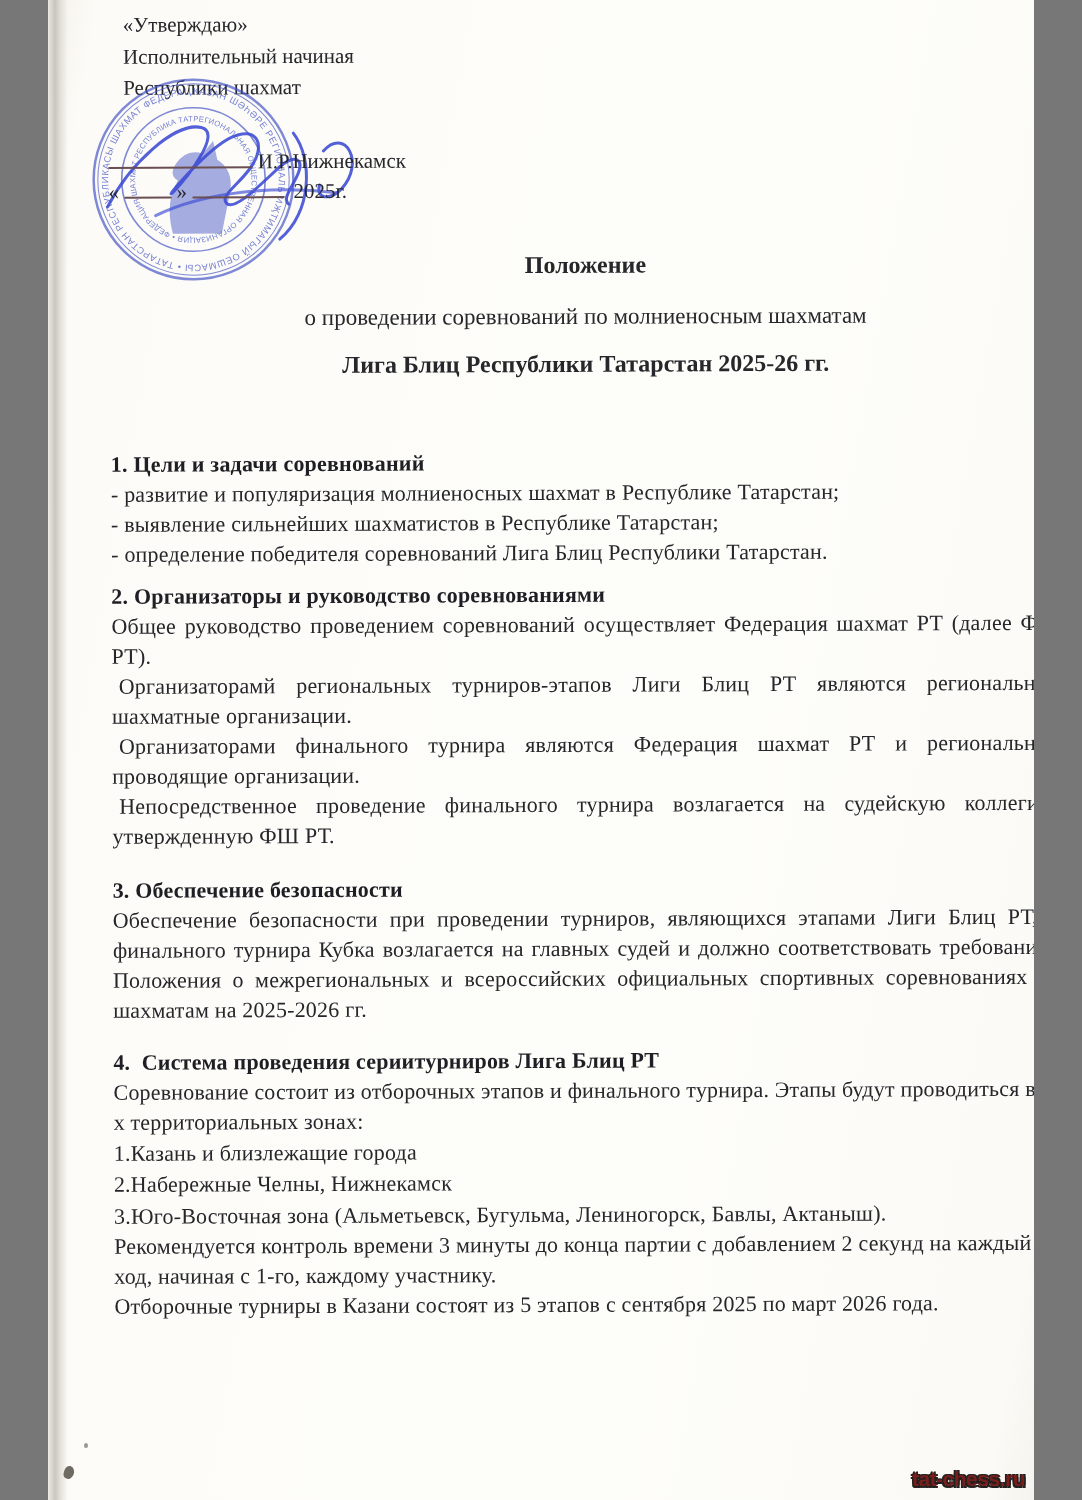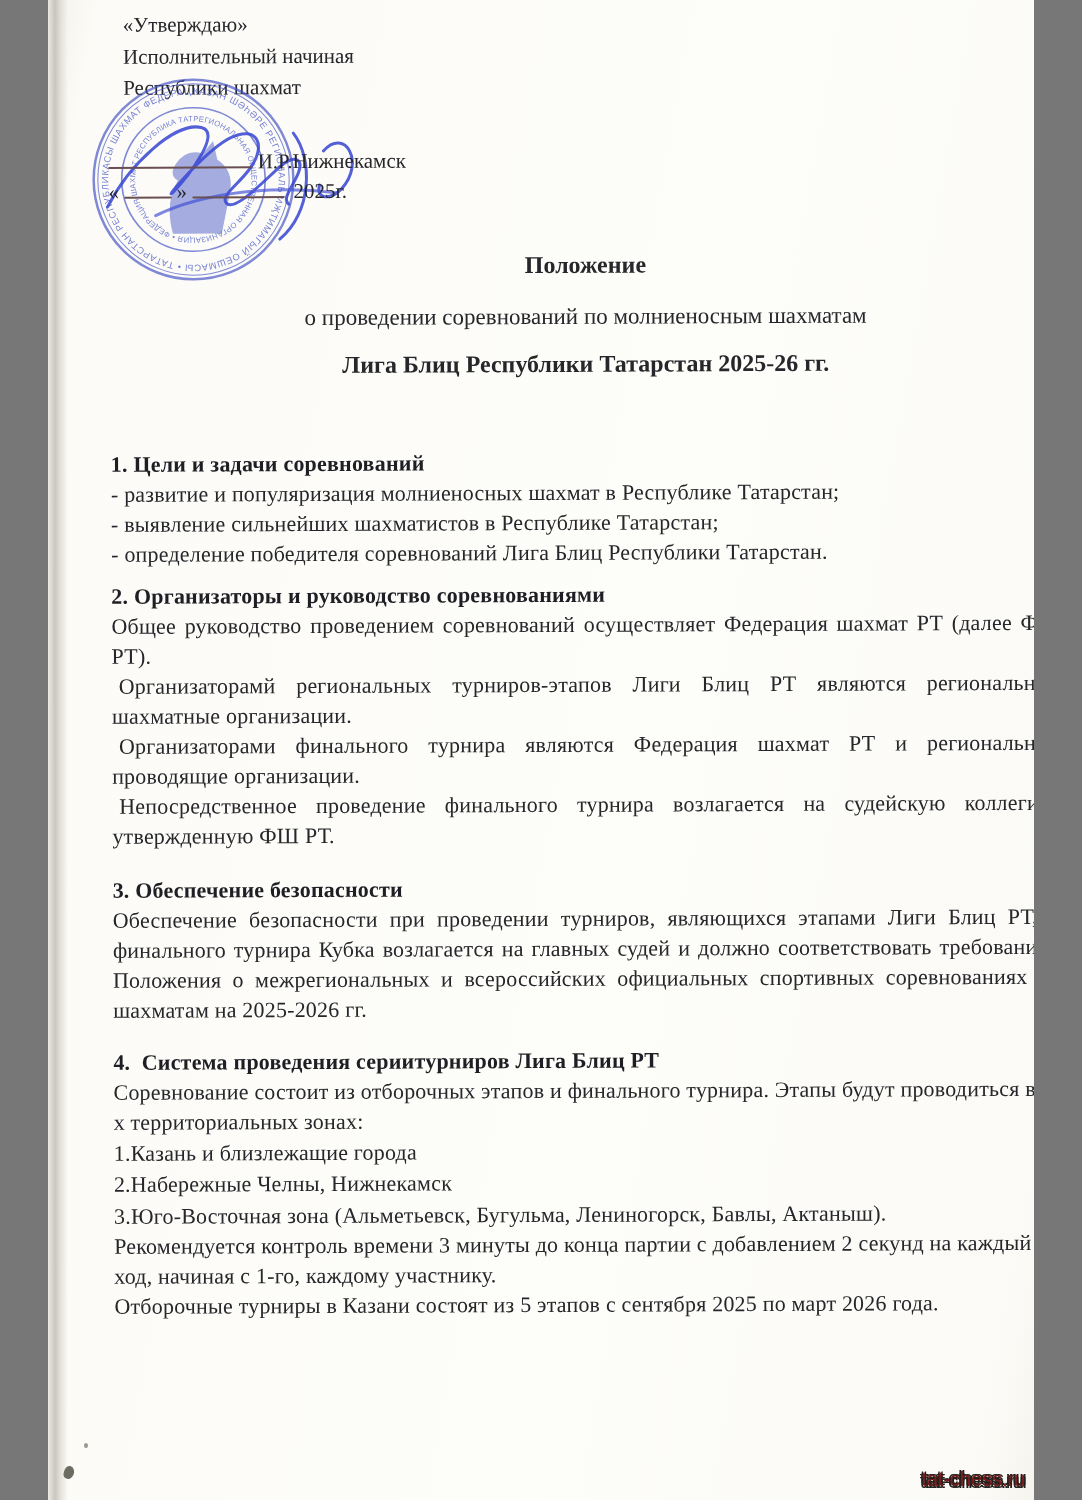--- a/index.html
+++ b/index.html
@@ -51,21 +51,21 @@
   .par{line-height:30px;text-align:justify;margin:0;}
   .par.ind{text-indent:7px;}
   .zone{line-height:31.4px;}
   .gap26{margin-top:26px;} .gap28{margin-top:28px;}
   .plain{line-height:30px;margin:0;}
 
   .page-num{position:absolute;left:988px;top:1378px;font-size:21px;color:#3c3c46;}
   .watermark{
     position:absolute;right:9px;bottom:9px;
     font-family:"Liberation Sans","DejaVu Sans",sans-serif;
-    font-weight:normal;font-size:21px;letter-spacing:-0.5px;
+    font-weight:bold;font-size:21px;letter-spacing:-0.5px;
     color:#7a1d1d;
     text-shadow:
       -1.5px -1.5px 0 #23201e, 1.5px -1.5px 0 #23201e,
       -1.5px 1.5px 0 #23201e, 1.5px 1.5px 0 #23201e,
       0 0 6px rgba(255,255,255,.9);
   }
   .stamp-ring-text{font-family:"Liberation Sans","DejaVu Sans",sans-serif;fill:#4050c5;}
 </style>
 </head>
 <body>

